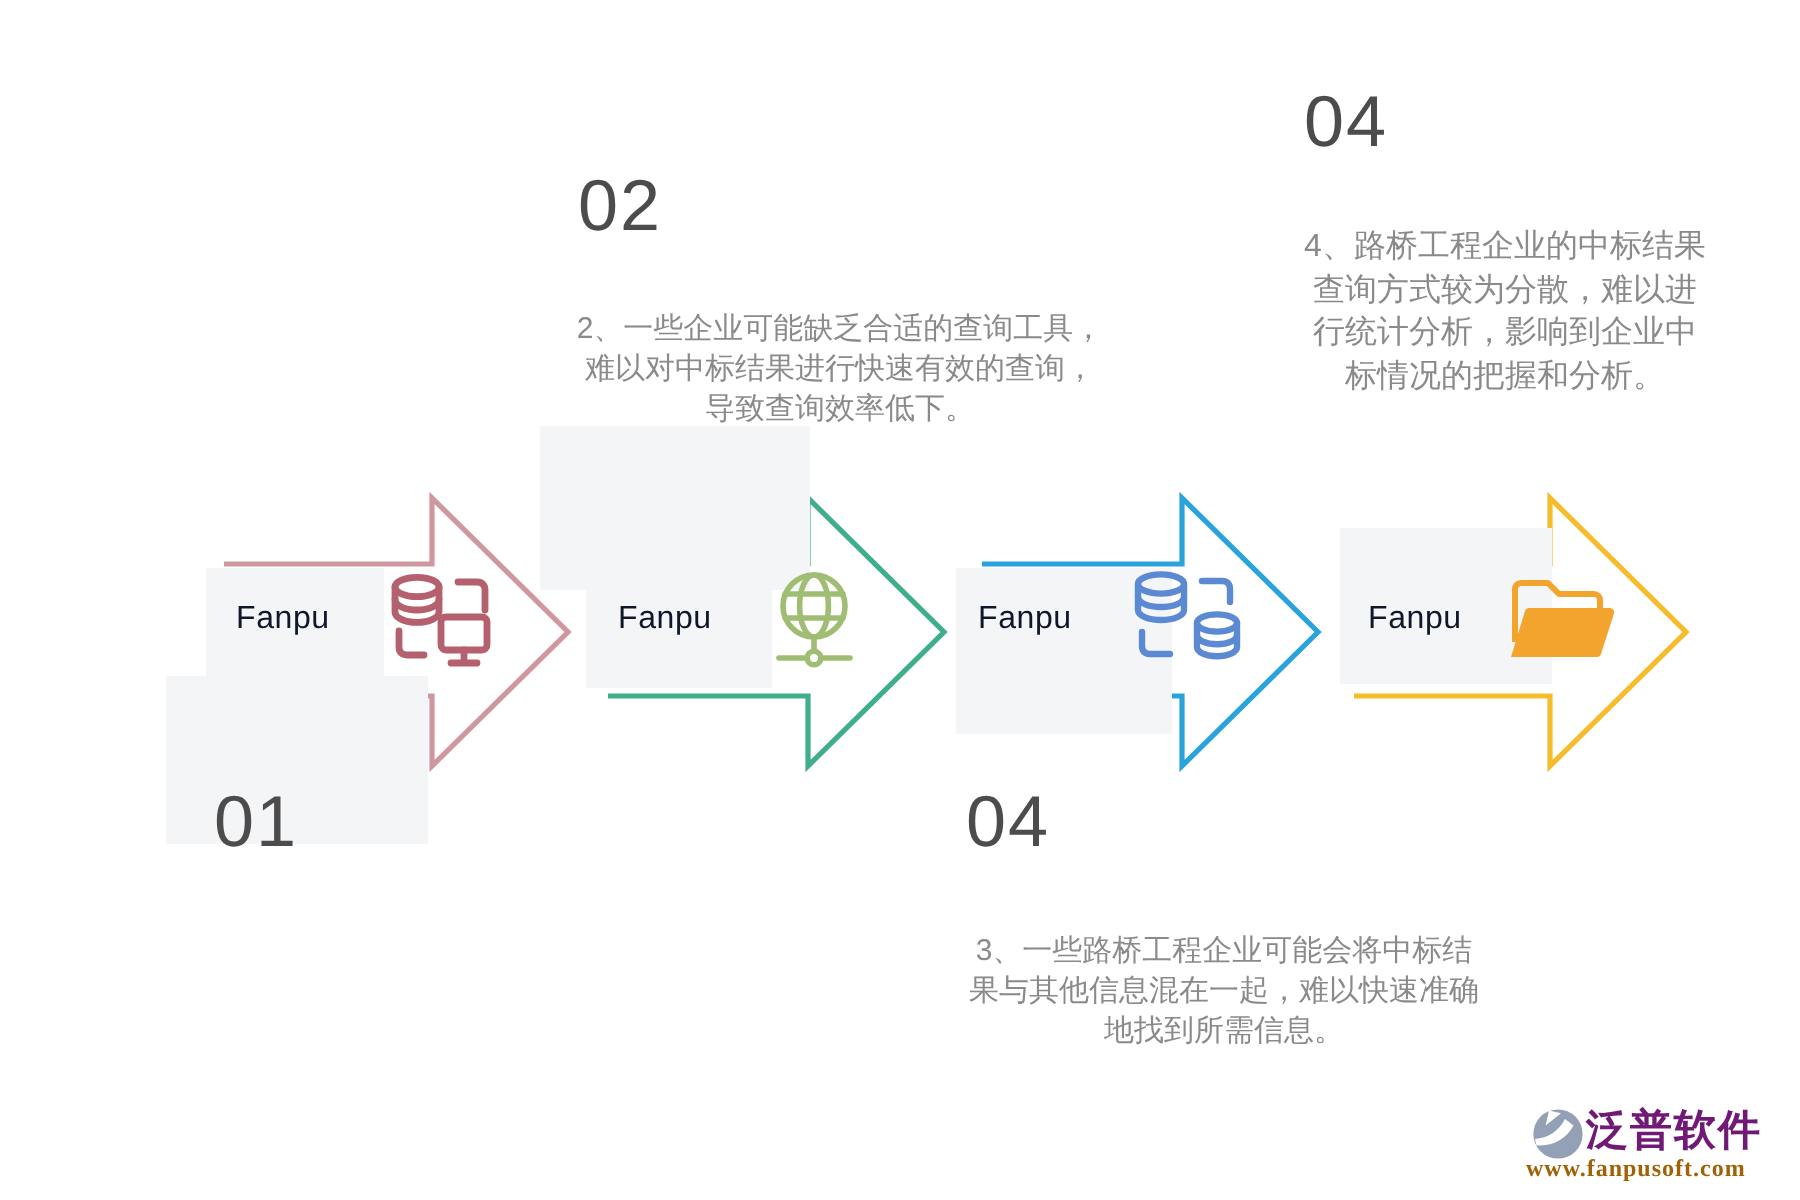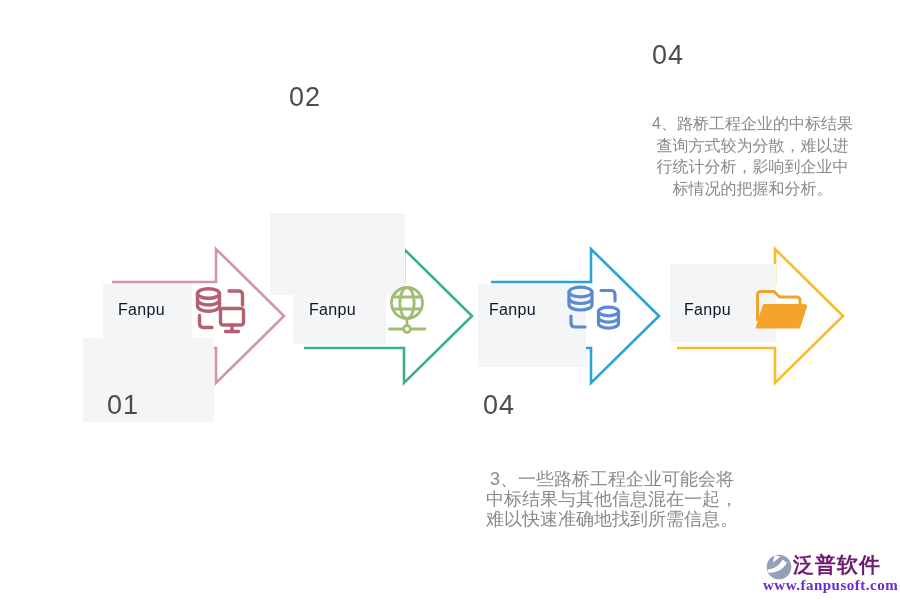--- a/index.html
+++ b/index.html
@@ -3,25 +3,25 @@
 <meta charset="utf-8">
 <style>
   html,body{margin:0;padding:0;background:#fff;}
   .canvas{
     position:relative;width:900px;height:600px;background:#fff;overflow:hidden;
     font-family:"Liberation Sans","DejaVu Sans",sans-serif;
   }
   .gbox{position:absolute;background:#f4f5f7;}
   .arrow-svg{position:absolute;overflow:visible;}
   .fanpu{position:absolute;font-size:16px;color:#0f172a;letter-spacing:.3px;}
-  .num{position:absolute;font-size:27px;color:#4c4c4c;letter-spacing:1px;}
+  .num{position:absolute;font-size:36px;color:#4c4c4c;letter-spacing:1px;}
   .para{position:absolute;color:#8a8a8a;text-align:center;}
   .p1{left:108px;top:451px;width:220px;font-size:14px;line-height:19.5px;}
   .p2{left:288px;top:140px;width:264px;font-size:15px;line-height:20px;}
-  .p3{left:483px;top:451px;width:258px;font-size:18px;line-height:20px;}
+  .p3{left:483px;top:451px;width:258px;font-size:15px;line-height:20px;}
   .p4{left:650px;top:97px;width:205px;font-size:16px;line-height:21.5px;}
   .icon{position:absolute;}
   
   .b1a{left:83px;top:338px;width:131px;height:84px;}
   .b1b{left:103px;top:284px;width:89px;height:56px;}
   .a1{left:112px;top:246px;}
   .f1{left:118px;top:301px;}
   .n1{left:107px;top:390px;}
   .i1{left:193px;top:285px;}
   
@@ -39,21 +39,21 @@
   .i3{left:563px;top:283px;}
   
   .b4b{left:670px;top:264px;width:106px;height:78px;}
   .a4{left:677px;top:246px;}
   .f4{left:684px;top:301px;}
   .n4{left:652px;top:40px;}
   .i4{left:753px;top:287px;}
   
   .logo-mark{position:absolute;left:766px;top:554px;}
   .logo-name{position:absolute;left:793px;top:551px;font-size:21px;font-weight:bold;color:#701a75;letter-spacing:1px;}
-  .logo-url{position:absolute;left:763px;top:577px;font-size:15px;font-weight:bold;color:#6d28d9;letter-spacing:.5px;font-family:"Liberation Serif","DejaVu Serif",serif;}
+  .logo-url{position:absolute;left:763px;top:577px;font-size:12px;font-weight:bold;color:#a16207;letter-spacing:.5px;font-family:"Liberation Serif","DejaVu Serif",serif;}
 </style>
 </head>
 <body>
 
 <div class="canvas">
 
   <svg class="arrow-svg a1" width="174" height="140" viewBox="0 0 174 140">
     <path d="M0 36 H104 V3 L172 70 L104 137 V102 H0" fill="none" stroke-width="2.6" stroke-linejoin="miter" stroke="#cf97a0"></path>
   </svg>
   <div class="gbox b1a"></div>
@@ -83,20 +83,21 @@
     <g fill="none" stroke-width="2.8" stroke-linecap="round" stroke="#9fbd73">
       <circle cx="29" cy="20" r="15.5"></circle>
       <ellipse cx="29" cy="20" rx="7.2" ry="15.5"></ellipse>
       <path d="M14.6 14 H43.4 M14.6 26 H43.4"></path>
       <path d="M29 35.5 V42.5"></path>
       <path d="M11.5 46 H47"></path>
       <circle cx="29" cy="46" r="3.4" fill="#ffffff"></circle>
     </g>
   </svg>
   <span class="num n2">02</span>
+  <p class="para p2">2、一些企业可能缺乏合适的查询工具，难以对中标结果进行快速有效的查询，导致查询效率低下。</p>
 
   <svg class="arrow-svg a3" width="170" height="140" viewBox="0 0 170 140">
     <path d="M0 36 H100 V3 L168 70 L100 137 V102 H0" fill="none" stroke-width="2.6" stroke-linejoin="miter" stroke="#29a3dc"></path>
   </svg>
   <div class="gbox b3b"></div>
   <span class="fanpu f3">Fanpu</span>
   <svg class="icon i3" width="62" height="56" viewBox="0 0 62 56">
     <g fill="none" stroke-width="3.2" stroke-linecap="round" stroke="#5b8ad2">
       <ellipse cx="17.5" cy="9" rx="11.5" ry="4.8"></ellipse>
       <path d="M6 9 V22 c0 2.8 5.1 5 11.5 5 s11.5 -2.2 11.5 -5 V9"></path>

